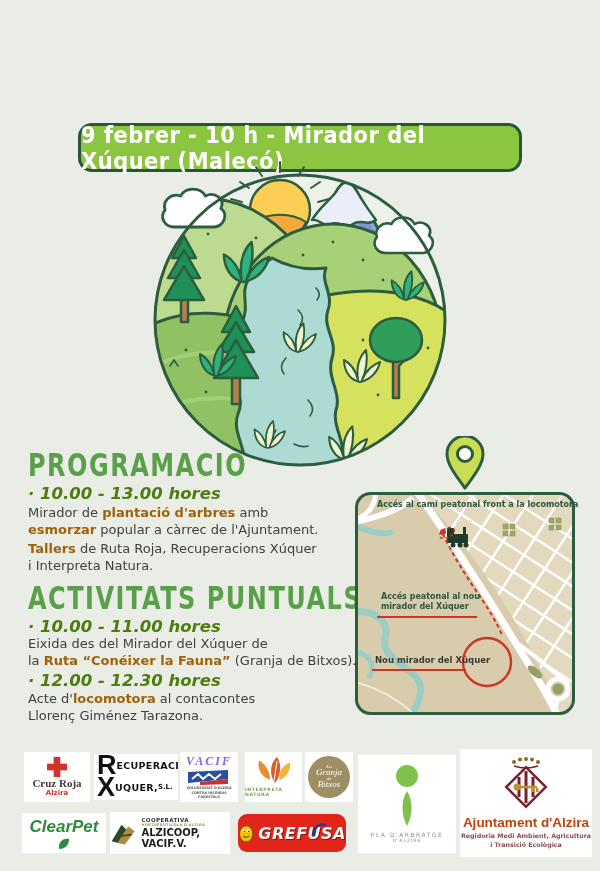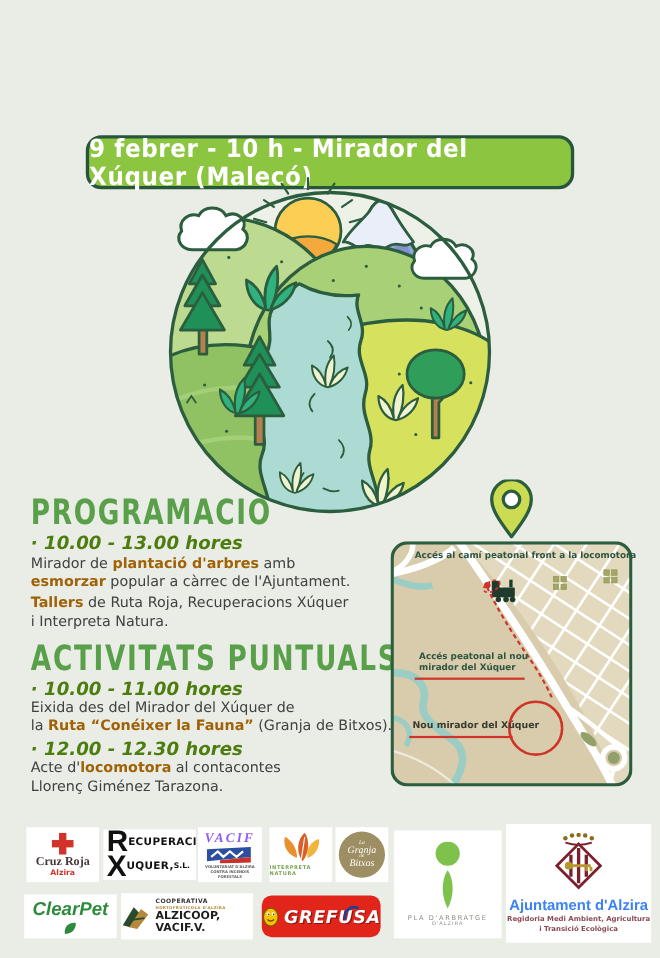--- a/index.html
+++ b/index.html
@@ -54,21 +54,21 @@
           font-family:"Liberation Sans",sans-serif;}
   .alzi-l1{font-size:5.5px;font-weight:bold;color:#343434;letter-spacing:.4px;}
   .alzi-l2{font-size:3.6px;font-weight:bold;color:#b5893c;letter-spacing:.3px;}
   .alzi-l3{font-size:10px;font-weight:bold;color:#1d1d1d;}
   .grefusa{background:#e1251b;border-radius:9px;display:flex;align-items:center;
           justify-content:center;gap:4px;}
   .grefusa-name{color:#fff;font-weight:bold;font-style:italic;font-size:16px;
           letter-spacing:.5px;text-shadow:1px 1px 0 #8e120c;}
   .pla-l1{font-size:6px;color:#8d8d86;letter-spacing:1.5px;margin-top:4px;}
   .pla-l2{font-size:4.5px;color:#8d8d86;letter-spacing:1px;}
-  .aj-name{font-size:13.5px;font-weight:bold;color:#3b82f6;font-family:"Liberation Sans",sans-serif;}
+  .aj-name{font-size:13.5px;font-weight:bold;color:#c2410c;font-family:"Liberation Sans",sans-serif;}
   .aj-sub{font-size:6.3px;font-weight:bold;color:#8a4a52;line-height:1.35;text-align:center;}
 </style>
 </head>
 <body>
 
 <div class="poster">
 
 
   <div class="abs banner">
     <span>9 febrer - 10 h - Mirador del Xúquer (Malecó)</span>

